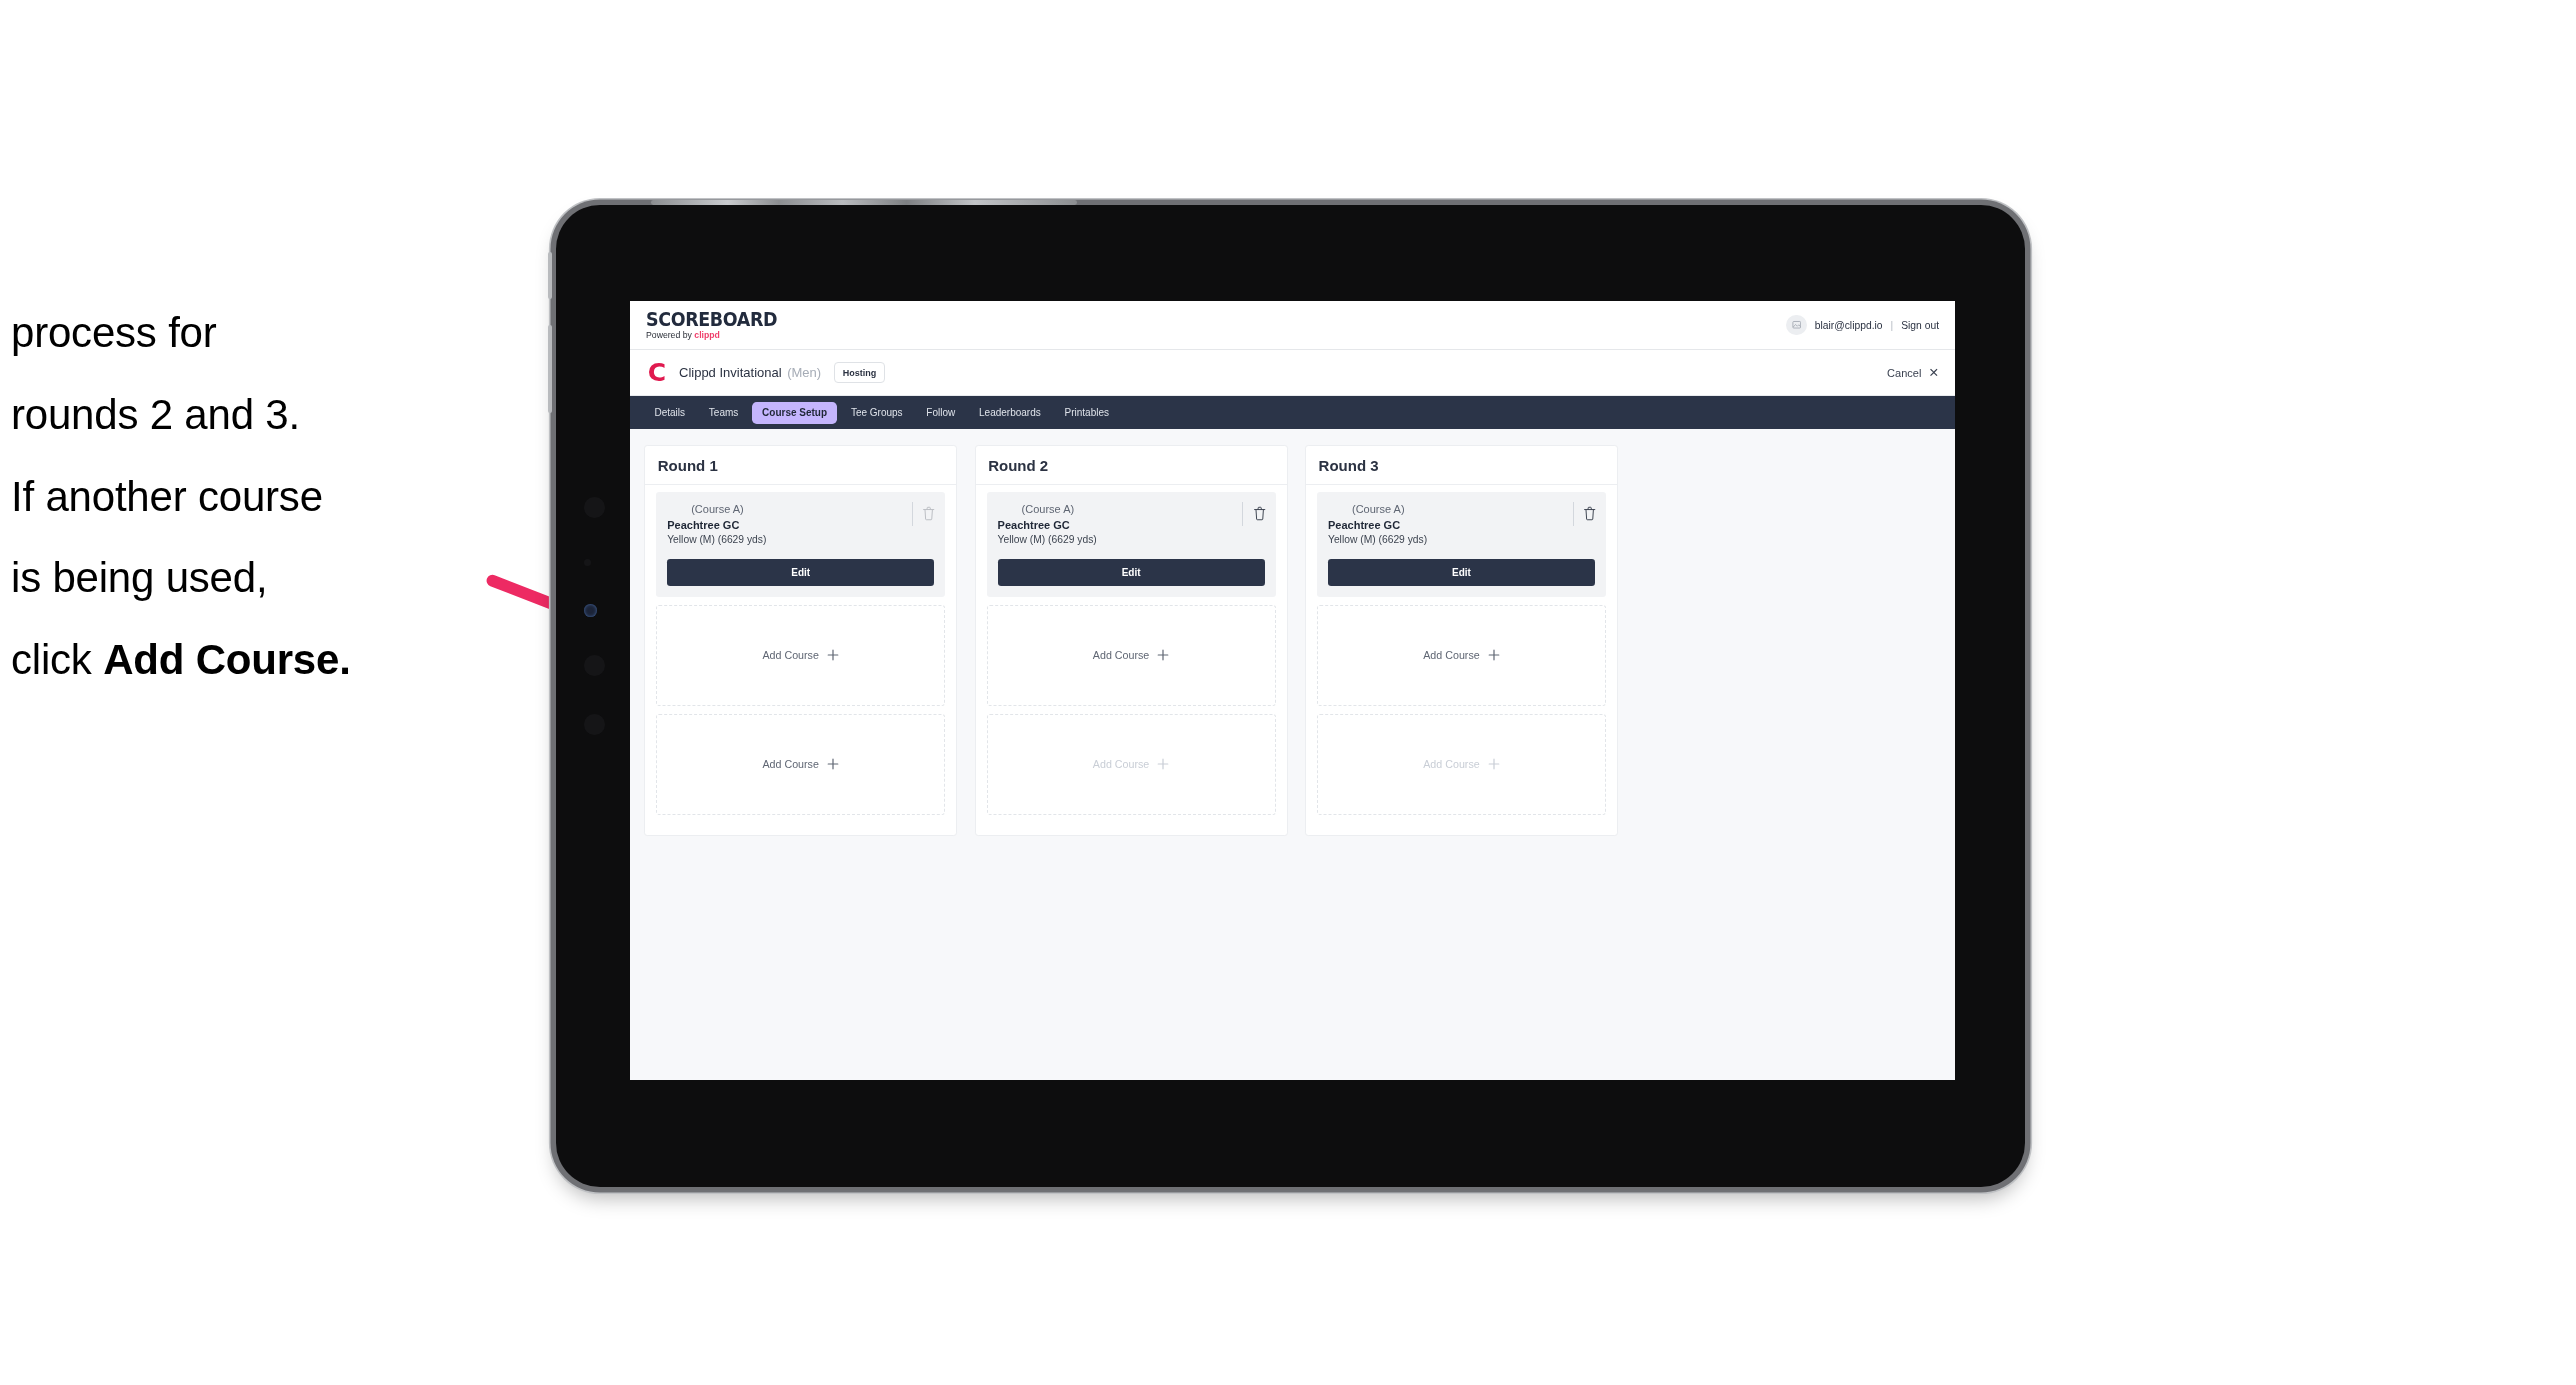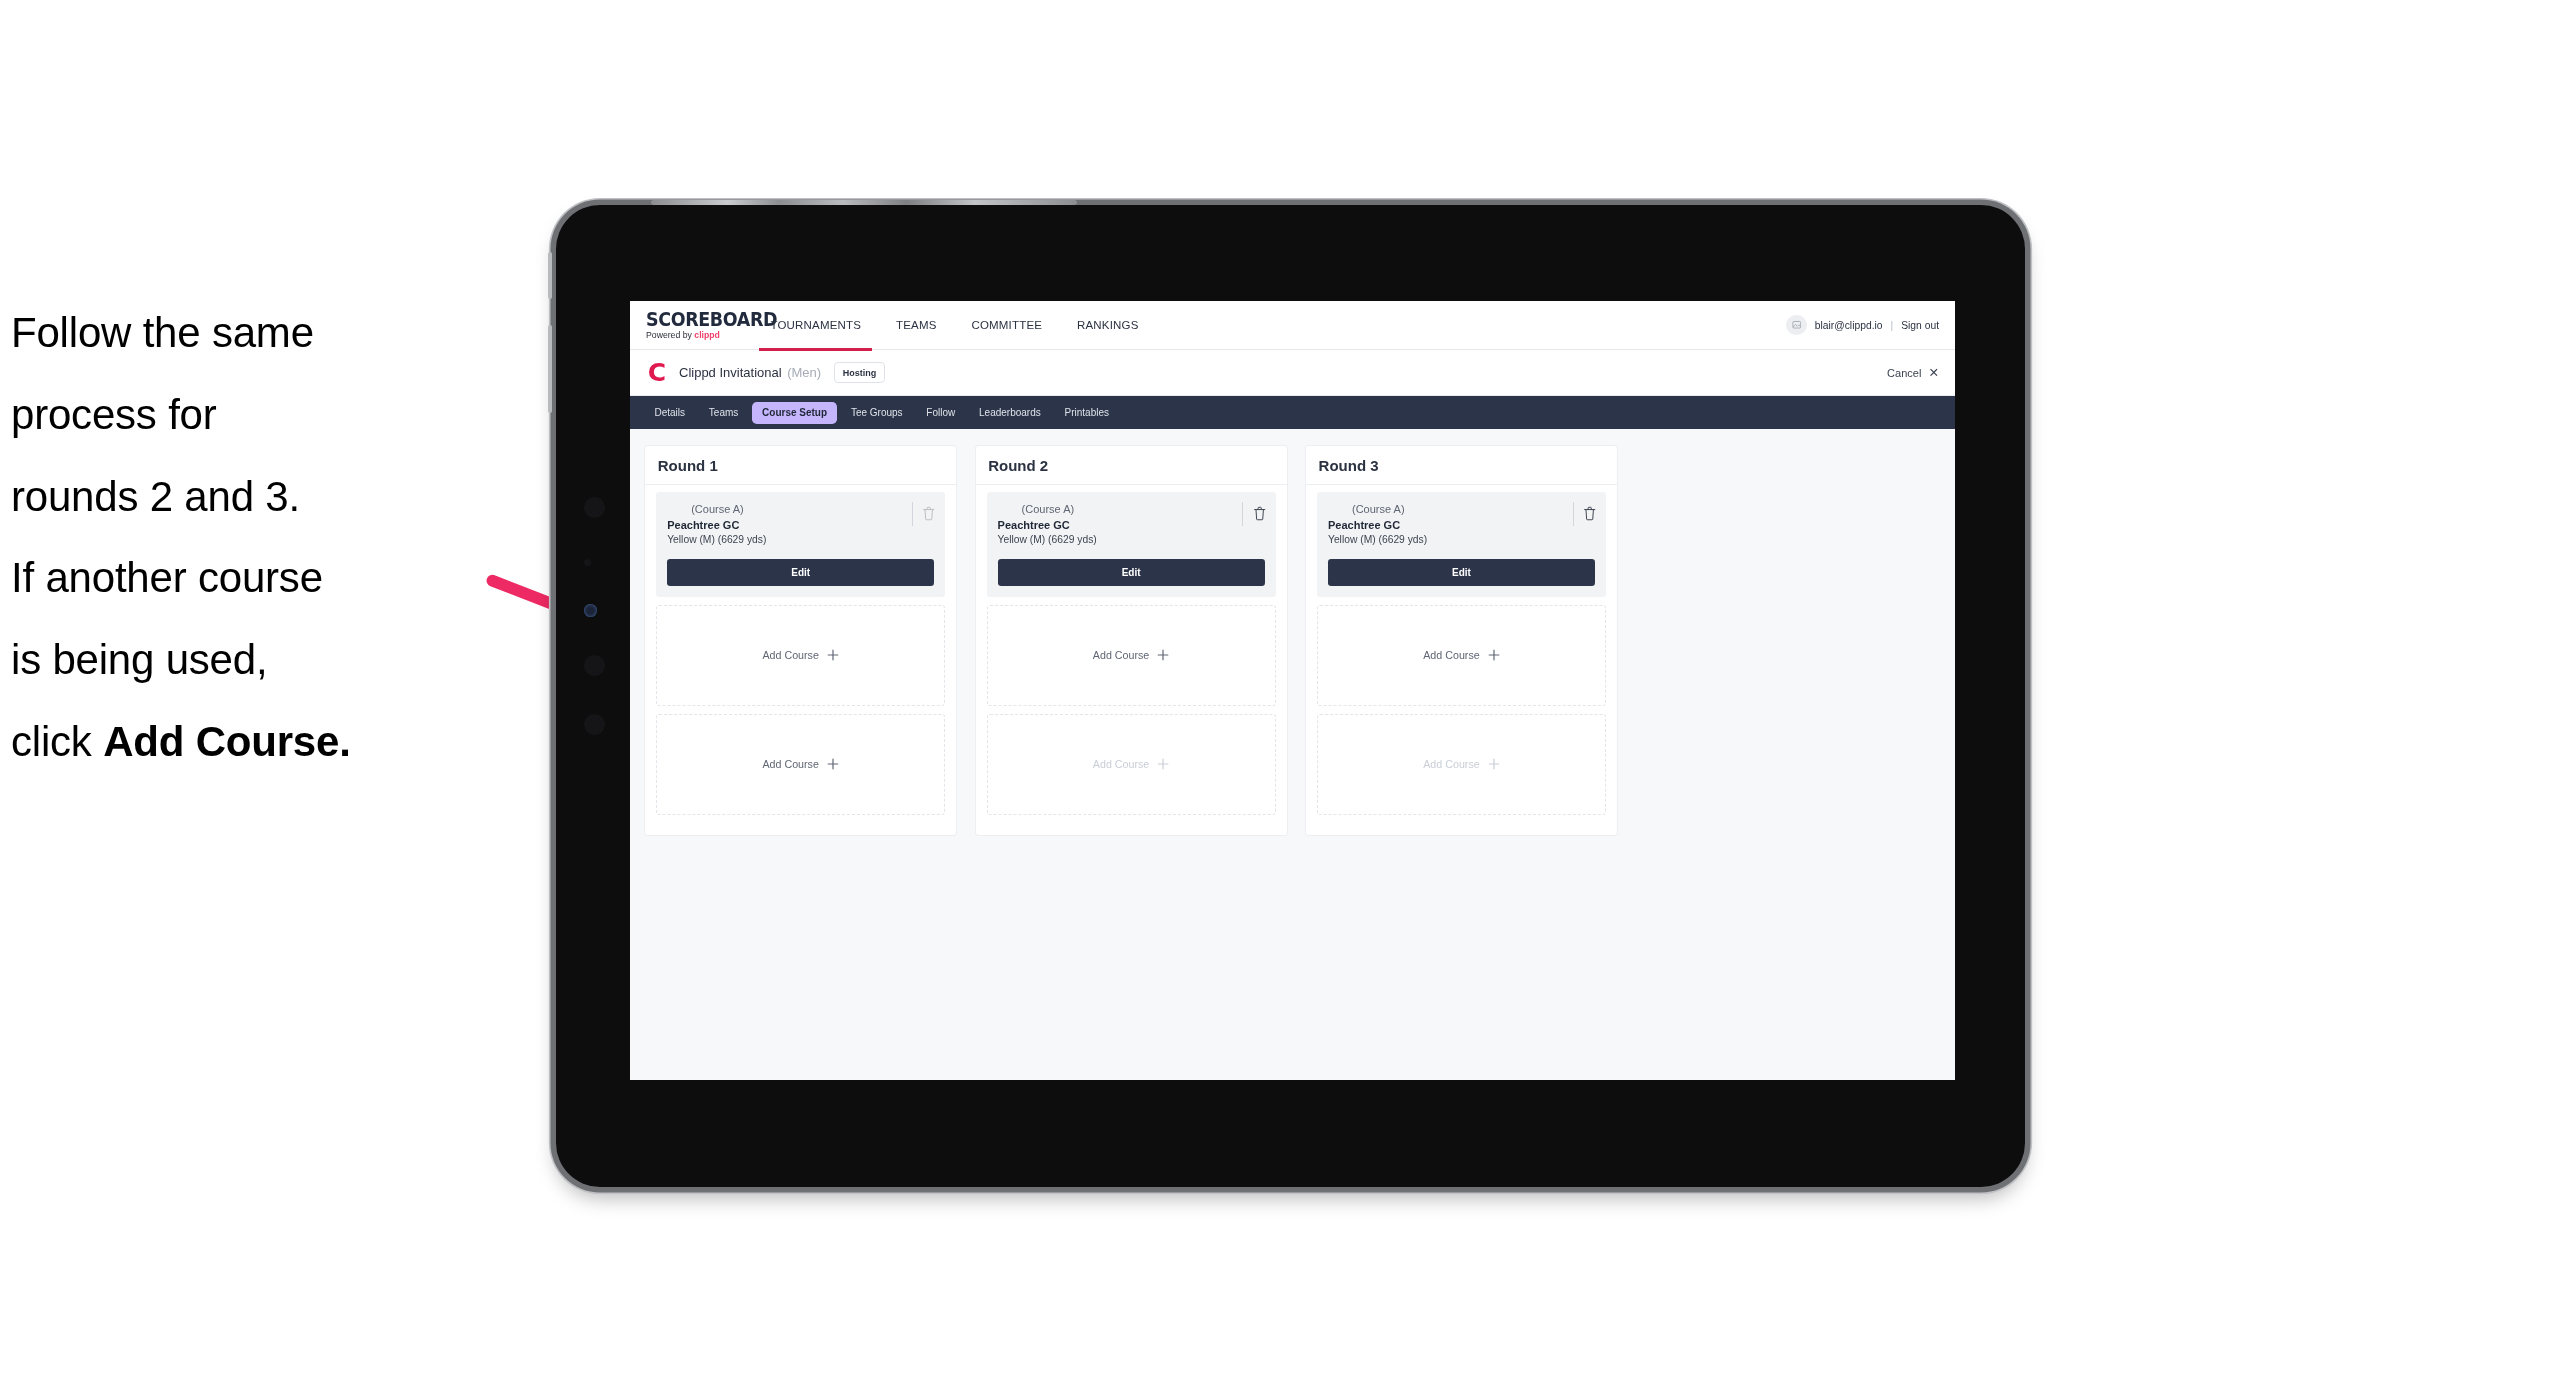--- a/index.html
+++ b/index.html
@@ -180,21 +180,20 @@
   .add-course.faded { color:#c9ced6; cursor:default; }
   .add-course.faded .plus { stroke:#c9ced6; }
   .add-course .plus { stroke:#5f6673; }
 </style>
 </head>
 <body>
 
 <div id="stage">
 
   <div id="annotation">
-    <span class="ln">Follow the same</span>
     <span class="ln">process for</span>
     <span class="ln">rounds 2 and 3.</span>
     <span class="ln">If another course</span>
     <span class="ln">is being used,</span>
     <span class="ln"><span>click </span><b>Add Course.</b></span>
   </div>
 
   <svg id="arrow" viewBox="0 0 460 220">
     <line x1="64" y1="45" x2="352" y2="157" stroke="#ed2a63" stroke-width="15" stroke-linecap="round"></line>
     <polygon points="392,170 312,118 324,196" fill="#ed2a63"></polygon>
@@ -209,26 +208,20 @@
     <div class="bezel-dot" id="dot-3"></div>
     <div class="bezel-dot" id="dot-4"></div>
     <div class="bezel-dot" id="dot-5"></div>
 
     <div id="app">
 
       <div id="topbar">
         <div id="logo-block">
           <div id="logo-word">SCOREBOARD</div>
           <div id="logo-sub"><span>Powered by </span><span class="brand">clippd</span></div>
-        </div>
-        <div id="mainnav">
-          <div class="mainnav-item active">TOURNAMENTS</div>
-          <div class="mainnav-item">TEAMS</div>
-          <div class="mainnav-item">COMMITTEE</div>
-          <div class="mainnav-item">RANKINGS</div>
         </div>
         <div id="user-block">
           <div id="avatar">
             <svg width="9.5" height="9.5" viewBox="0 0 16 16">
               <rect x="1.5" y="2.5" width="13" height="11" rx="1.5" fill="none" stroke="#9aa0ab" stroke-width="1.3"></rect>
               <path d="M2 12 L6 7.5 L9 10.5 L11.5 8 L14 11" fill="none" stroke="#9aa0ab" stroke-width="1.2"></path>
             </svg>
           </div>
           <span>blair@clippd.io</span>
           <span id="user-sep">|</span>

